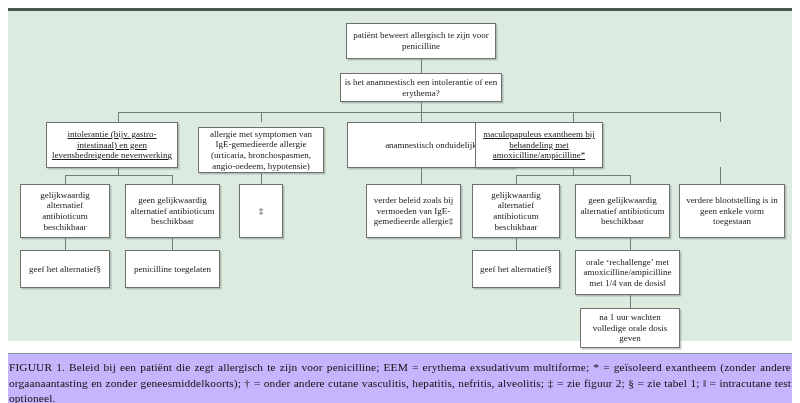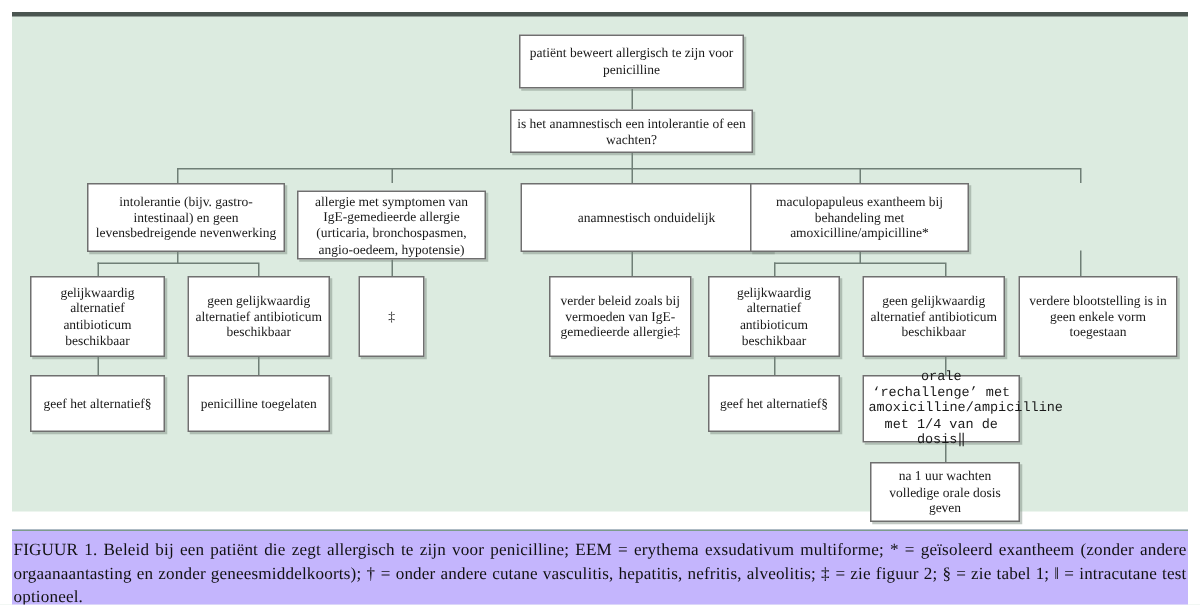--- a/index.html
+++ b/index.html
@@ -115,36 +115,36 @@
 
     <div class="ln lnv" style="left:622px;top:226px;height:13px;"></div>
 
     <div class="ln lnv" style="left:622px;top:284px;height:13px;"></div>
 
     <div class="node" style="left:338px;top:12px;width:150px;height:36px;">
       <span>patiënt beweert allergisch te zijn voor penicilline</span>
     </div>
 
     <div class="node" style="left:332px;top:62px;width:162px;height:29px;">
-      <span>is het anamnestisch een intolerantie of een wachten?</span>
-    </div>
-
-    <div class="node" style="left:50px;top:111px;width:132px;height:46px;">
+      <span>is het anamnestisch een intolerantie of een erythema?</span>
+    </div>
+
+    <div class="node" style="left:38px;top:111px;width:132px;height:46px;text-decoration:underline;">
       <span>intolerantie (bijv. gastro-intestinaal) en geen levensbedreigende nevenwerking</span>
     </div>
 
     <div class="node" style="left:190px;top:116px;width:126px;height:46px;">
       <span>allergie met symptomen van IgE-gemedieerde allergie (urticaria, bronchospasmen, angio-oedeem, hypotensie)</span>
     </div>
 
     <div class="node" style="left:339px;top:111px;width:168px;height:46px;">
       <span>anamnestisch onduidelijk</span>
     </div>
 
-    <div class="node" style="left:492px;top:111px;width:146px;height:46px;">
+    <div class="node" style="left:467px;top:111px;width:128px;height:46px;text-decoration:underline;">
       <span>maculopapuleus exantheem bij behandeling met amoxicilline/ampicilline*</span>
     </div>
 
 
     <div class="node" style="left:12px;top:173px;width:90px;height:54px;">
       <span>gelijkwaardig alternatief antibioticum beschikbaar</span>
     </div>
 
     <div class="node" style="left:117px;top:173px;width:95px;height:54px;">
       <span>geen gelijkwaardig alternatief antibioticum beschikbaar</span>
@@ -175,21 +175,21 @@
     </div>
 
     <div class="node" style="left:117px;top:239px;width:95px;height:38px;">
       <span>penicilline toegelaten</span>
     </div>
 
     <div class="node" style="left:464px;top:239px;width:88px;height:38px;">
       <span>geef het alternatief§</span>
     </div>
 
-    <div class="node" style="left:567px;top:239px;width:105px;height:45px;font-family:Liberation Mono, monospace;">
+    <div class="node" style="left:567px;top:239px;width:105px;height:45px;">
       <span>orale ‘rechallenge’ met amoxicilline/ampicilline met 1/4 van de dosis‖</span>
     </div>
 
     <div class="node" style="left:572px;top:297px;width:100px;height:40px;">
       <span>na 1 uur wachten volledige orale dosis geven</span>
     </div>
 
   </div>
 
   <div id="caption-area">

